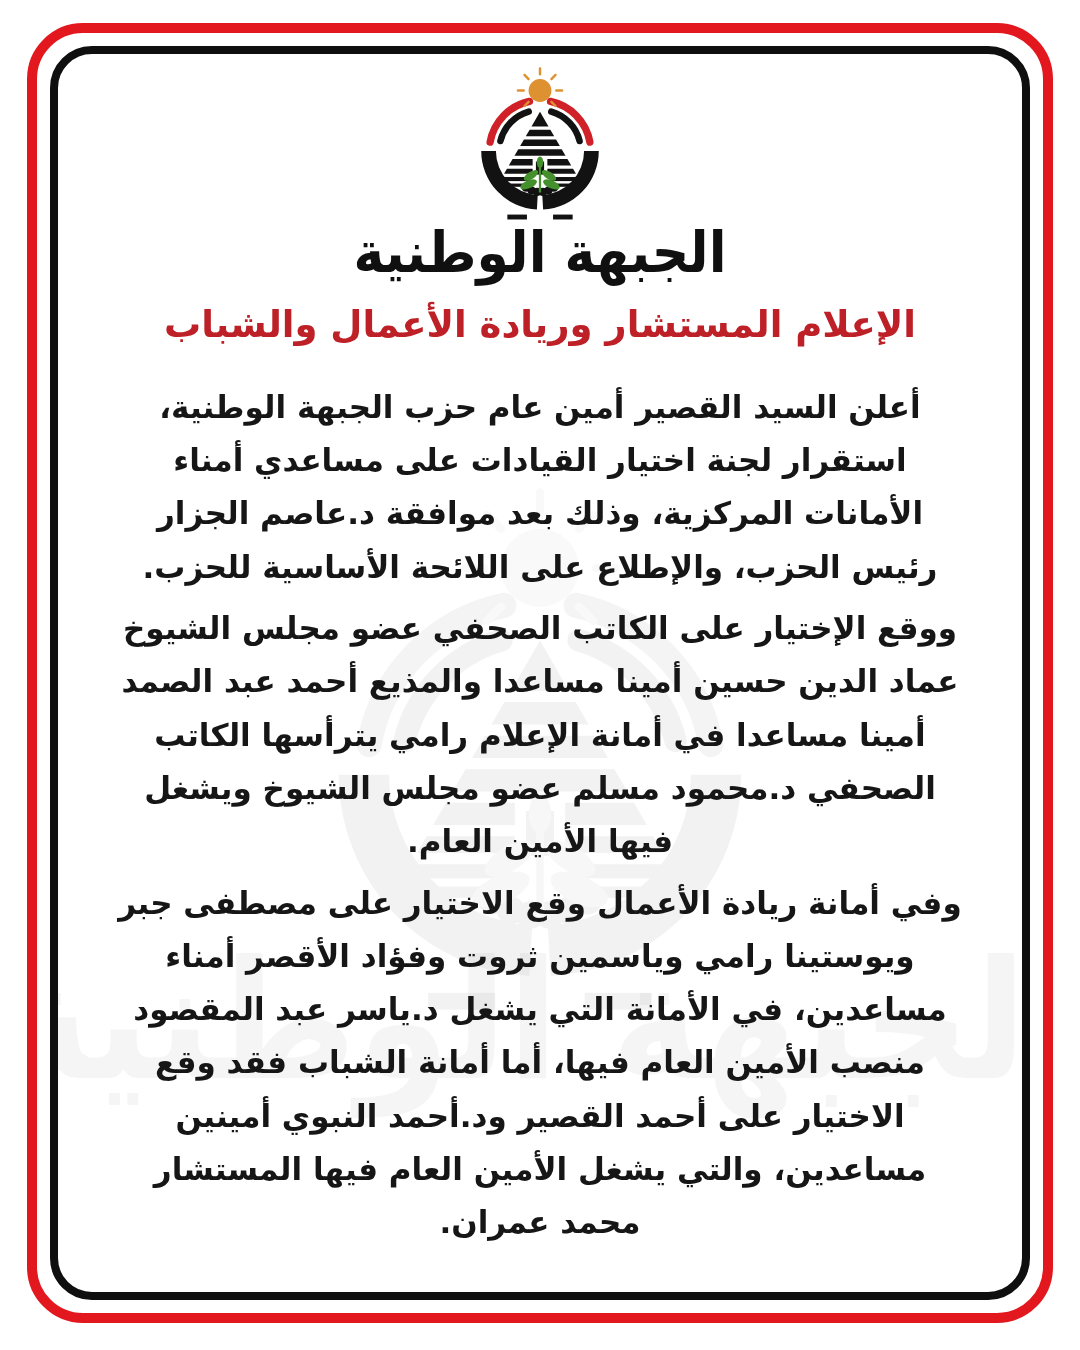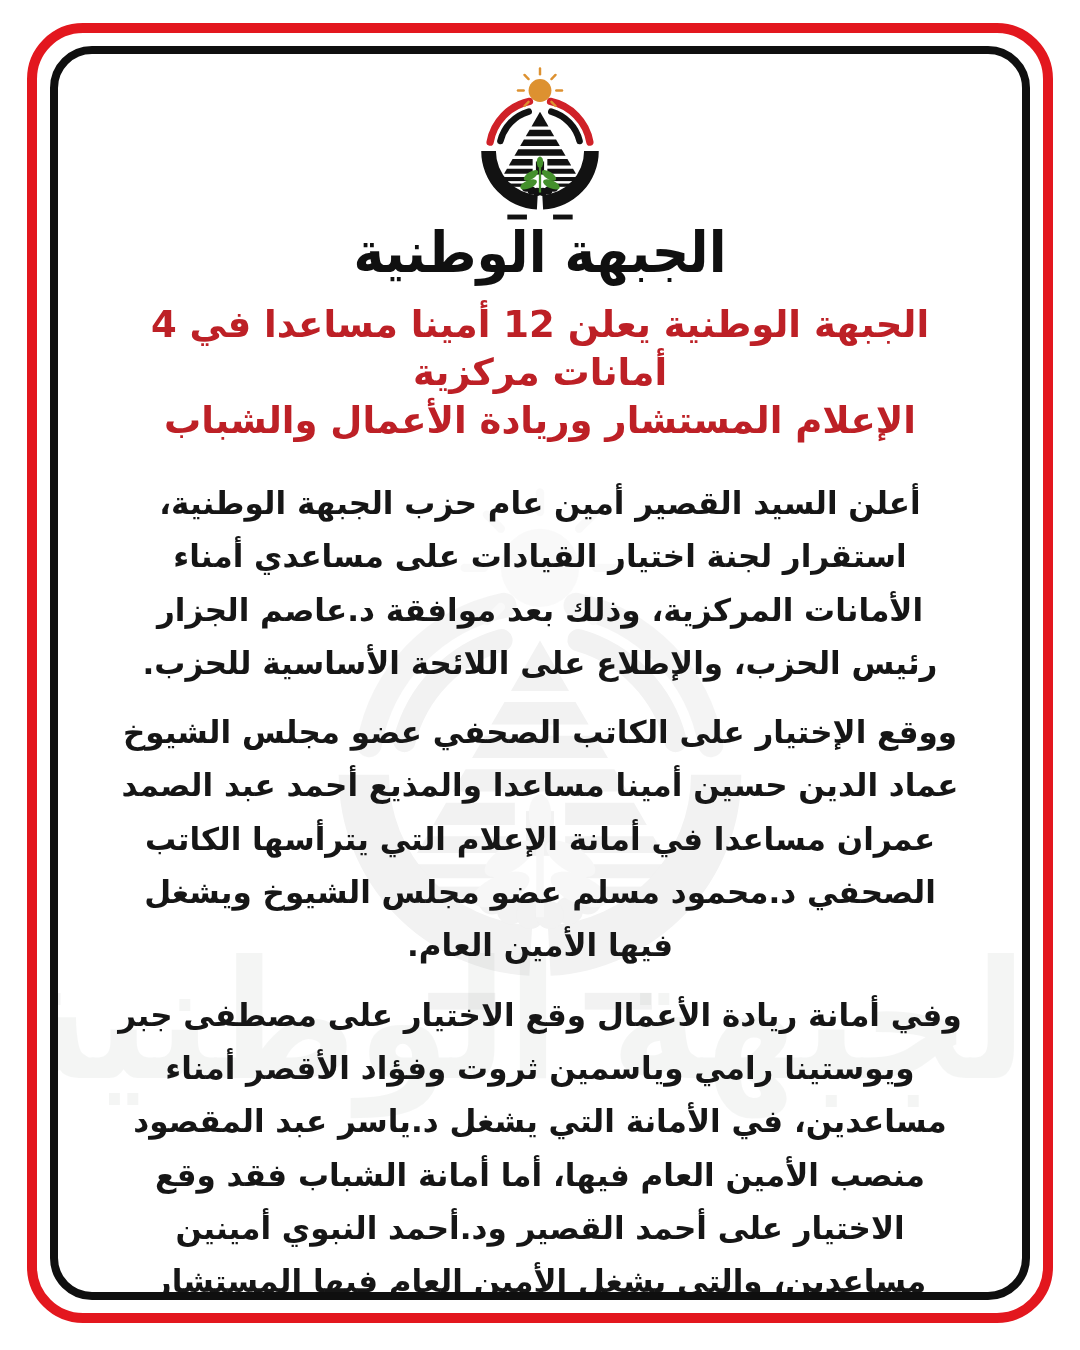--- a/index.html
+++ b/index.html
@@ -54,21 +54,21 @@
   
   .article{
     direction:rtl;
     margin:32px 44px 0 44px;
     color:#161616;
     font-weight:bold;
     font-size:31px;
     line-height:1.72;
     position:relative; z-index:2;
   }
-  .article p{ margin:16px; }
+  .article p{ margin:8px; }
   
   .watermark{
     position:absolute; z-index:1;
     left:50%; top:430px;
     transform:translateX(-50%);
     width:560px; height:548px;
     opacity:0.05;
     filter:grayscale(1);
     pointer-events:none;
   }
@@ -161,25 +161,24 @@
     <div class="watermark-text">الجبهة الوطنية</div>
 
     <div class="logo-wrap">
       <svg class="emblem" viewBox="0 0 200 196">
         <use href="#nf-emblem"></use>
       </svg>
       <div class="calligraphy">الجبهة الوطنية</div>
     </div>
 
     <div class="headline">
-      <span style="display:block">الجبهة الوطنية يعلن 12 أمينا مساعدا في 4 أمانات مركزية</span>
       <span style="display:block">الإعلام المستشار وريادة الأعمال والشباب</span>
     </div>
 
     <div class="article">
       <p>أعلن السيد القصير أمين عام حزب الجبهة الوطنية، استقرار لجنة اختيار القيادات على مساعدي أمناء الأمانات المركزية، وذلك بعد موافقة د.عاصم الجزار رئيس الحزب، والإطلاع على اللائحة الأساسية للحزب.</p>
-      <p>ووقع الإختيار على الكاتب الصحفي عضو مجلس الشيوخ عماد الدين حسين أمينا مساعدا والمذيع أحمد عبد الصمد عمران مساعدا في أمانة الإعلام التي يترأسها الكاتب الصحفي د.محمود مسلم عضو مجلس الشيوخ ويشغل فيها الأمين العام.</p>
+      <p>ووقع الإختيار على الكاتب الصحفي عضو مجلس الشيوخ عماد الدين حسين أمينا مساعدا والمذيع أحمد عبد الصمد أمينا مساعدا في أمانة الإعلام رامي يترأسها الكاتب الصحفي د.محمود مسلم عضو مجلس الشيوخ ويشغل فيها الأمين العام.</p>
       <p>وفي أمانة ريادة الأعمال وقع الاختيار على مصطفى جبر ويوستينا رامي وياسمين ثروت وفؤاد الأقصر أمناء مساعدين، في الأمانة التي يشغل د.ياسر عبد المقصود منصب الأمين العام فيها، أما أمانة الشباب فقد وقع الاختيار على أحمد القصير ود.أحمد النبوي أمينين مساعدين، والتي يشغل الأمين العام فيها المستشار محمد عمران.</p>
 
     </div>
 
   </div>
 </div>
 
 </body></html>

